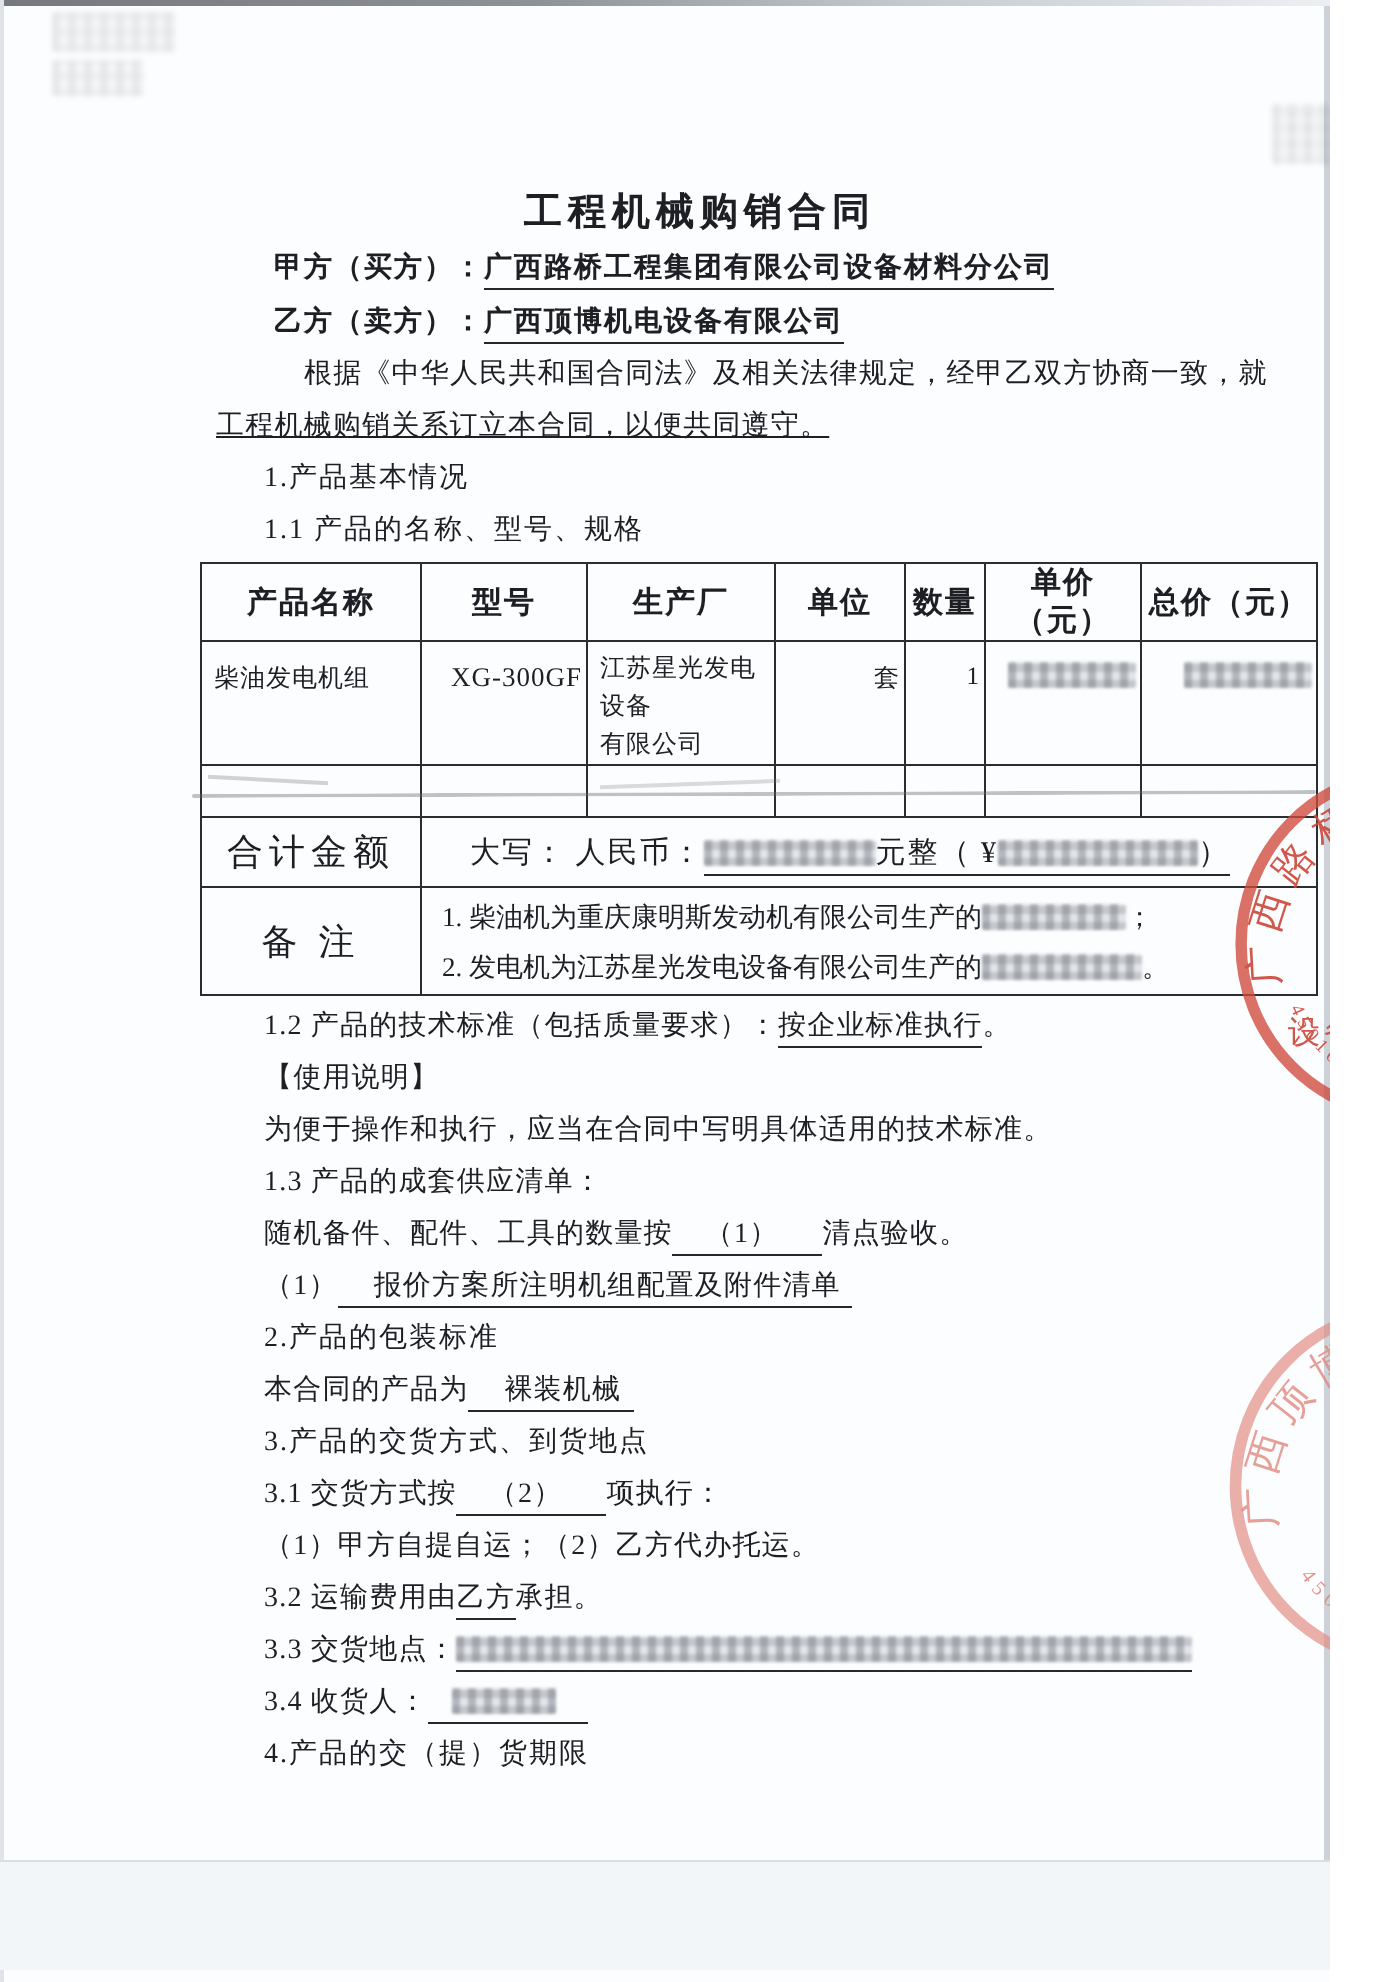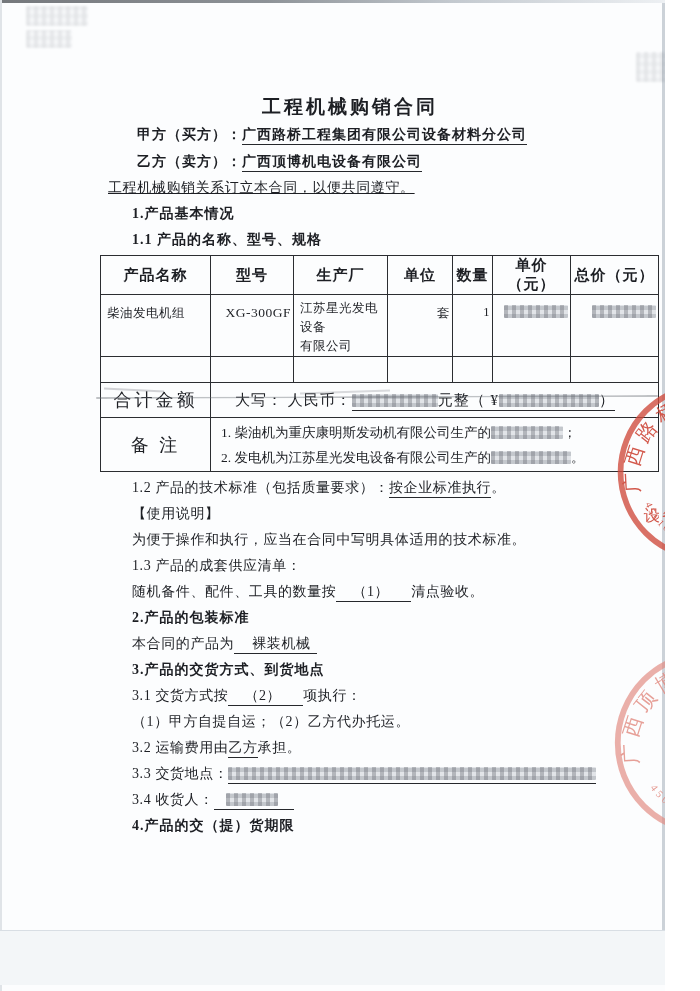--- a/index.html
+++ b/index.html
@@ -22,21 +22,21 @@
   .m3{left:636px;top:52px;width:56px;height:30px;}
   
   .doc{position:absolute;left:108px;top:0;width:520px;}
   .title{position:relative;left:-108px;width:700px;text-align:center;margin-top:93px;height:28px;
          line-height:28px;font-size:19px;font-weight:bold;letter-spacing:3px;}
   .party{font-size:14px;font-weight:bold;letter-spacing:1px;height:27px;line-height:27px;margin-left:29px;}
   .party:first-of-type{margin-top:35px;}
   .ln{height:26px;line-height:26px;font-size:14px;letter-spacing:.6px;margin-left:24px;white-space:nowrap;}
   .ln.flush{margin-left:0;text-decoration:underline;}
   .ln.indent{margin-left:44px;}
-  .bold{font-weight:bold;letter-spacing:1px;}
+  .bold{font-weight:normal;letter-spacing:1px;}
   .u{border-bottom:1px solid #26282c;padding-bottom:2px;}
   .usp{padding-left:16px;padding-right:22px;}
   .usp2{padding-left:18px;padding-right:6px;}
   .usp3{padding-left:12px;padding-right:16px;}
   
   .redact{display:inline-block;height:13px;vertical-align:-2px;border-radius:1px;opacity:.8;filter:blur(.7px);
     background-image:
       repeating-linear-gradient(90deg, rgba(99,104,114,.55) 0 4px, rgba(168,174,184,.25) 4px 8px),
       repeating-linear-gradient(0deg, rgba(120,126,136,.5) 0 4px, rgba(200,205,212,.3) 4px 8px);}
   .w52{width:52px}.w64{width:64px}.w72{width:72px}.w80{width:80px}.w86{width:86px}.w100{width:100px}.w368{width:368px}
@@ -87,20 +87,21 @@
   <div class="doc">
     <div class="title">工程机械购销合同</div>
 
     <div class="party">
       <span>甲方（买方）：</span><span class="u">广西路桥工程集团有限公司设备材料分公司</span>
     </div>
     <div class="party">
       <span>乙方（卖方）：</span><span class="u">广西顶博机电设备有限公司</span>
     </div>
 
+    <div class="ln indent">根据《中华人民共和国合同法》及相关法律规定，经甲乙双方协商一致，就</div>
     <div class="ln flush">工程机械购销关系订立本合同，以便共同遵守。</div>
 
     <div class="ln bold">1.产品基本情况</div>
     <div class="ln bold">1.1 产品的名称、型号、规格</div>
 
     <table class="ptable">
       <colgroup>
         <col style="width:110px">
           <col style="width:83px">
           <col style="width:94px">
@@ -151,20 +152,21 @@
         </td>
       </tr>
     </tbody>
       </table>
 
     <div class="ln"><span>1.2 产品的技术标准（包括质量要求）：</span><span class="u">按企业标准执行</span><span>。</span></div>
     <div class="ln">【使用说明】</div>
     <div class="ln">为便于操作和执行，应当在合同中写明具体适用的技术标准。</div>
     <div class="ln">1.3 产品的成套供应清单：</div>
     <div class="ln"><span>随机备件、配件、工具的数量按</span><span class="u usp">（1）</span><span>清点验收。</span></div>
+    <div class="ln"><span>（1）</span><span class="u usp2">报价方案所注明机组配置及附件清单</span></div>
 
     <div class="ln bold">2.产品的包装标准</div>
     <div class="ln"><span>本合同的产品为</span><span class="u usp2">裸装机械</span></div>
 
     <div class="ln bold">3.产品的交货方式、到货地点</div>
     <div class="ln"><span>3.1 交货方式按</span><span class="u usp">（2）</span><span>项执行：</span></div>
     <div class="ln">（1）甲方自提自运；（2）乙方代办托运。</div>
     <div class="ln"><span>3.2 运输费用由</span><span class="u">乙方</span><span>承担。</span></div>
     <div class="ln"><span>3.3 交货地点：</span><span class="u"><span class="redact w368"></span></span></div>
     <div class="ln"><span>3.4 收货人：</span><span class="u usp3"><span class="redact w52"></span></span></div>

